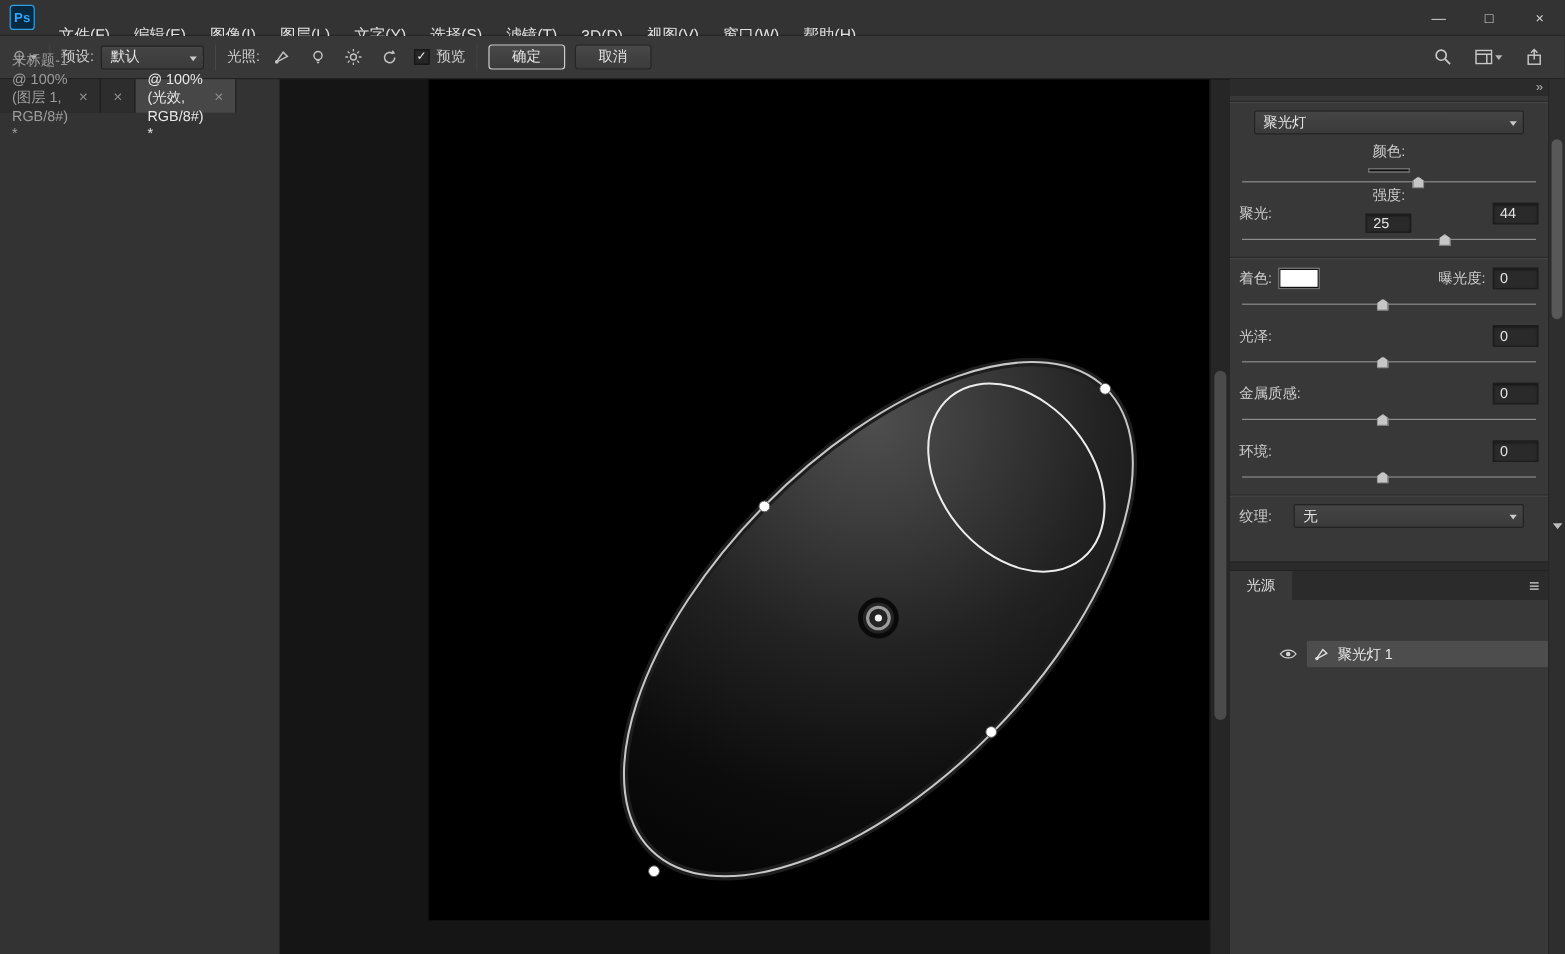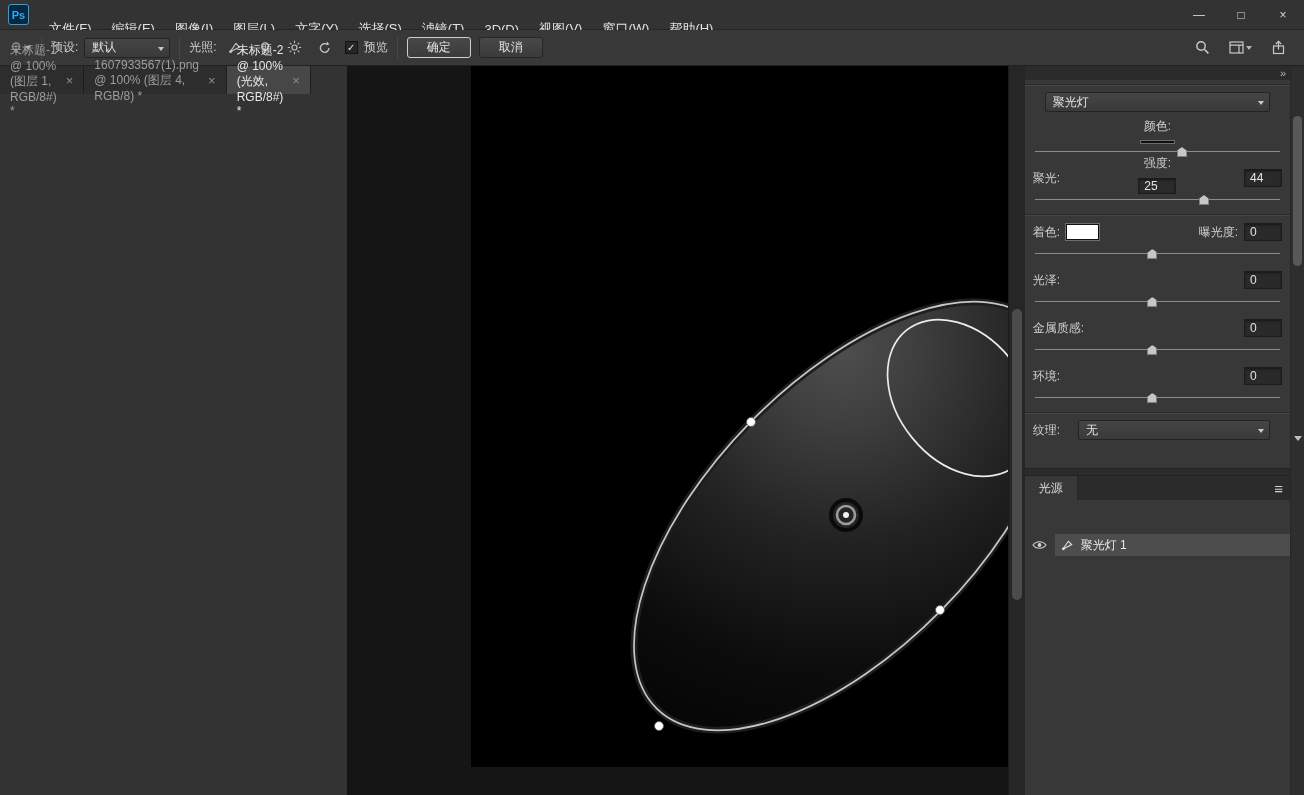--- a/index.html
+++ b/index.html
@@ -85,21 +85,21 @@
     box-shadow:inset 0 1px 2px rgba(0,0,0,.5); color:#e4e4e4; font-size:12px;
     display:flex; align-items:center; padding-left:5px; }
   .slider { position:relative; height:13px; margin:3px 10px 8px; }
   .slider .track { position:absolute; left:0; right:0; top:6px; height:1px; background:#8c8c8c; }
   .slider .thumb { position:absolute; top:2px; width:10px; height:10px; margin-left:-5px;
     background:#c6c6c6; border:1px solid #7e7e7e;
     clip-path:polygon(50% 0,100% 38%,100% 100%,0 100%,0 38%); }
   .gap-strip { height:8px; background:#2b2b2b; border-top:1px solid #232323; border-bottom:1px solid #232323; }
 
   .lights-body { flex:1; background:#383838; min-height:0; }
-  .light-row { display:flex; align-items:center; height:22px; margin-top:34px; }
+  .light-row { display:flex; align-items:center; height:22px; margin-top:34px;margin-left:34px; }
   .eye-cell { width:30px; display:flex; justify-content:center; }
   .light-sel { flex:1; display:flex; align-items:center; gap:7px; background:#4d4d4d;
     height:22px; padding-left:5px; color:#e8e8e8; font-size:12px; margin-right:0; }
 
   
   .panel-scroll { position:absolute; right:0; top:0; bottom:0; width:14px; background:#2e2e2e;
     border-left:1px solid #272727; }
   .panel-scroll .thumb { position:absolute; left:2px; right:2px; top:50px; height:150px;
     background:#585858; border-radius:5px; }
   .panel-scroll .arrow-down { position:absolute; left:3px; top:370px; width:0; height:0;
@@ -215,21 +215,20 @@
 
   <div class="workspace">
 
     <div class="left-col">
       <div class="tabbar">
         <div class="doc-tab">
           <span>未标题-1 @ 100% (图层 1, RGB/8#) *</span>
           <span class="tab-close">×</span>
         </div>
         <div class="doc-tab">
-          <span>1607933567(1).png @ 100% (图层 4, RGB/8) *</span>
           <span class="tab-close">×</span>
         </div>
         <div class="doc-tab active">
           <span>未标题-2 @ 100% (光效, RGB/8#) *</span>
           <span class="tab-close">×</span>
         </div>
       </div>
 
       <div class="canvas-area">
         <svg class="canvas-svg" width="751" height="701" viewBox="0 0 751 701">

